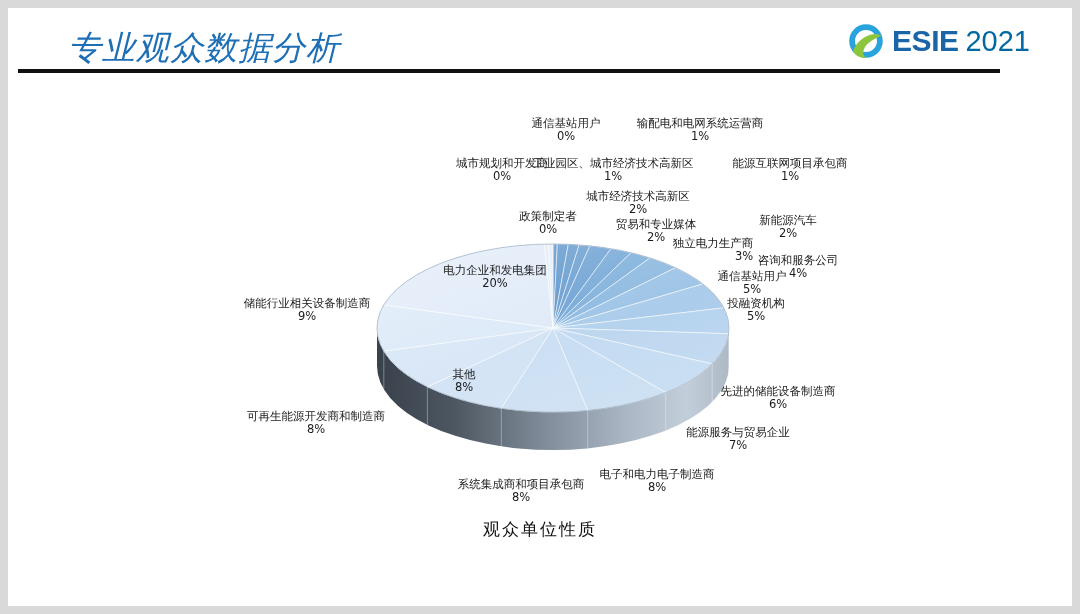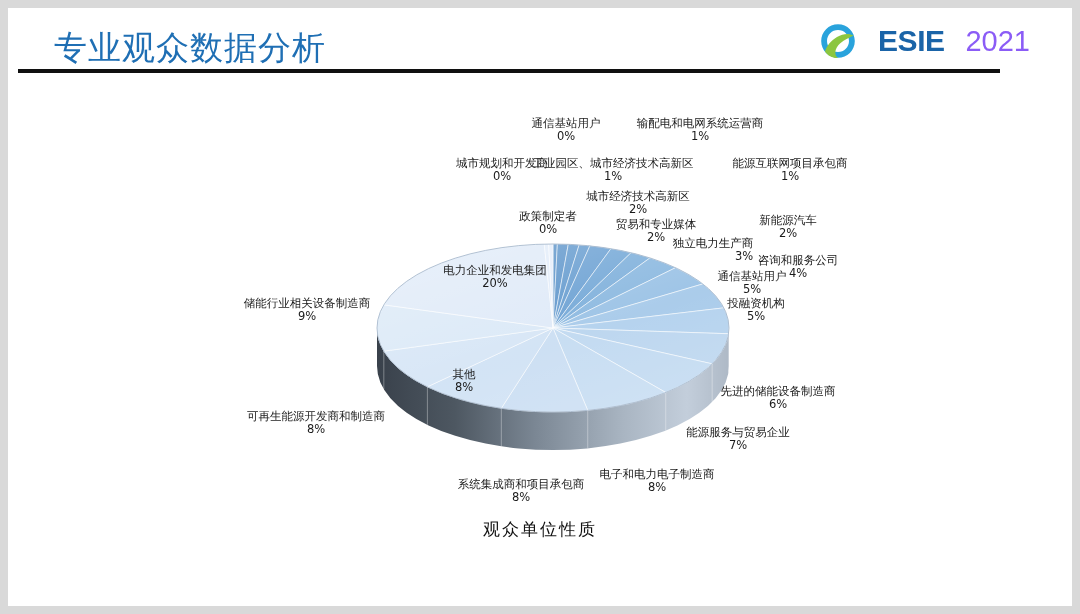--- a/index.html
+++ b/index.html
@@ -19,63 +19,64 @@
     top: 8px;
     width: 1064px;
     height: 598px;
     background: #ffffff;
     overflow: hidden;
   }
 
   
   #slide-title {
     position: absolute;
-    left: 46px;
+    left: 60px;
     top: 18px;
     font-size: 33px;
     color: #1f6fb4;
     letter-spacing: 1px;
     white-space: nowrap;
     font-family: "DejaVu Sans", "Liberation Sans", sans-serif;
+    font-style: italic;
   }
   #title-rule {
     position: absolute;
     left: 10px;
     top: 61px;
     width: 982px;
     height: 4px;
     background: #101010;
   }
 
   
   #logo {
     position: absolute;
     right: 42px;
     top: 12px;
     height: 42px;
     display: flex;
     align-items: center;
-    gap: 21px;
+    gap: 7px;
   }
   #logo-mark {
     width: 38px;
     height: 38px;
     position: relative;
   }
   #logo-esie {
     font-size: 30px;
     font-weight: bold;
     color: #1a64a8;
     letter-spacing: -0.5px;
     line-height: 1;
   }
   #logo-year {
     font-size: 29px;
     font-weight: normal;
-    color: #8b5cf6;
+    color: #0369a1;
     letter-spacing: 0px;
     line-height: 1;
   }
 
   
   #chart {
     position: absolute;
     left: 0;
     top: 70px;
     width: 906px;

